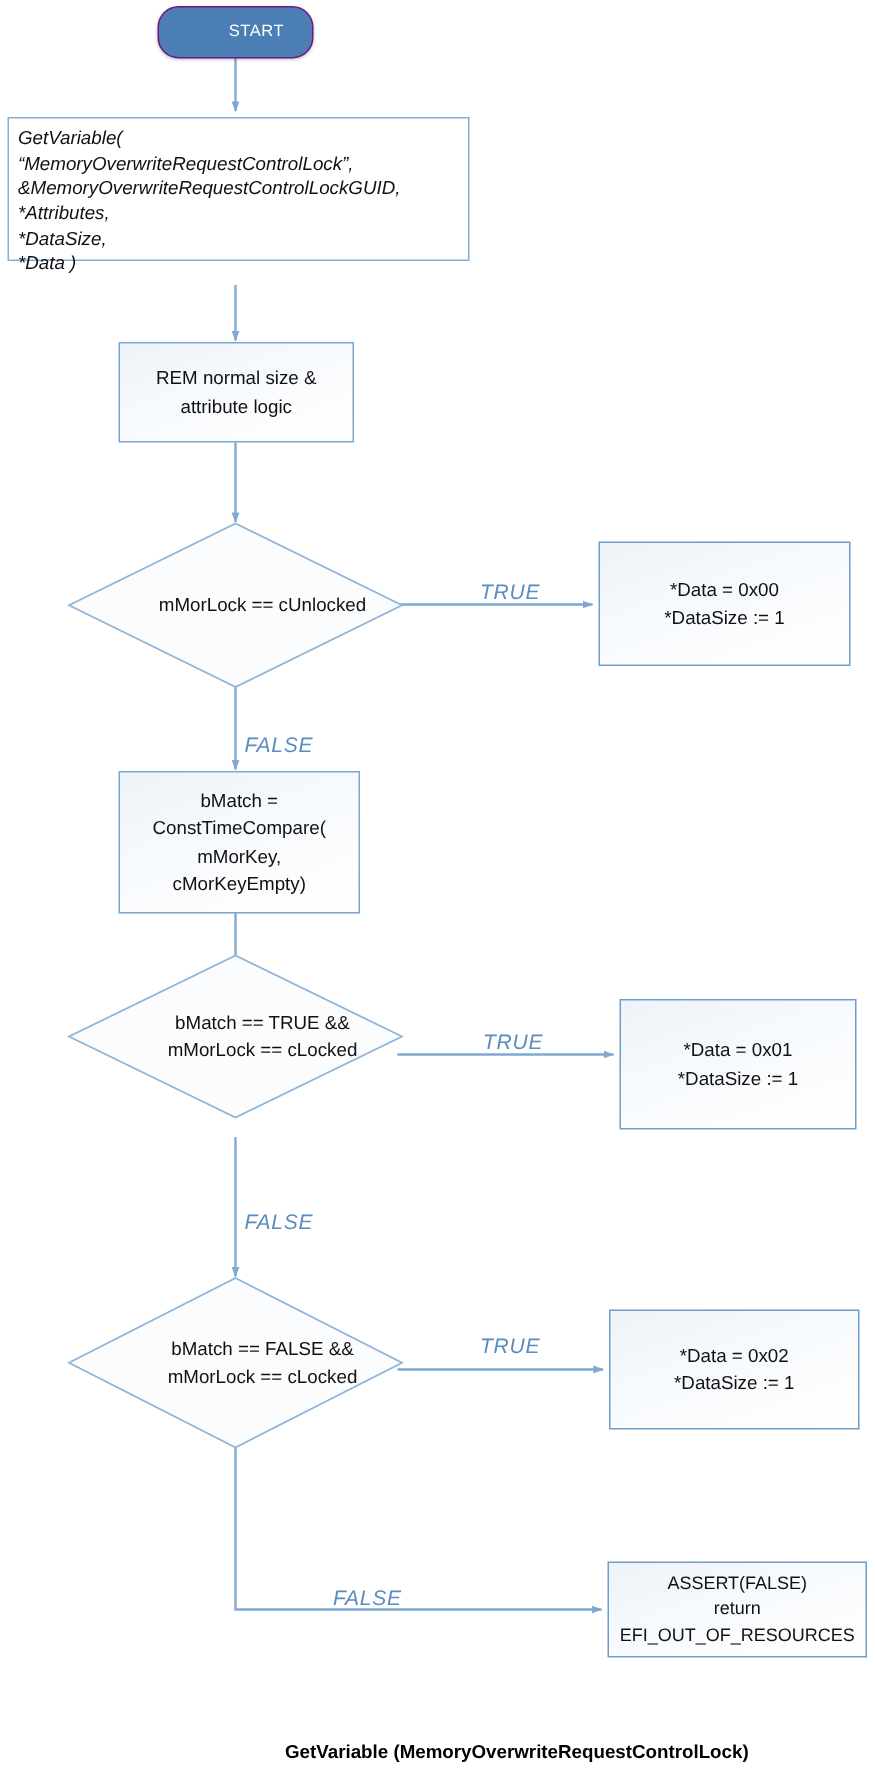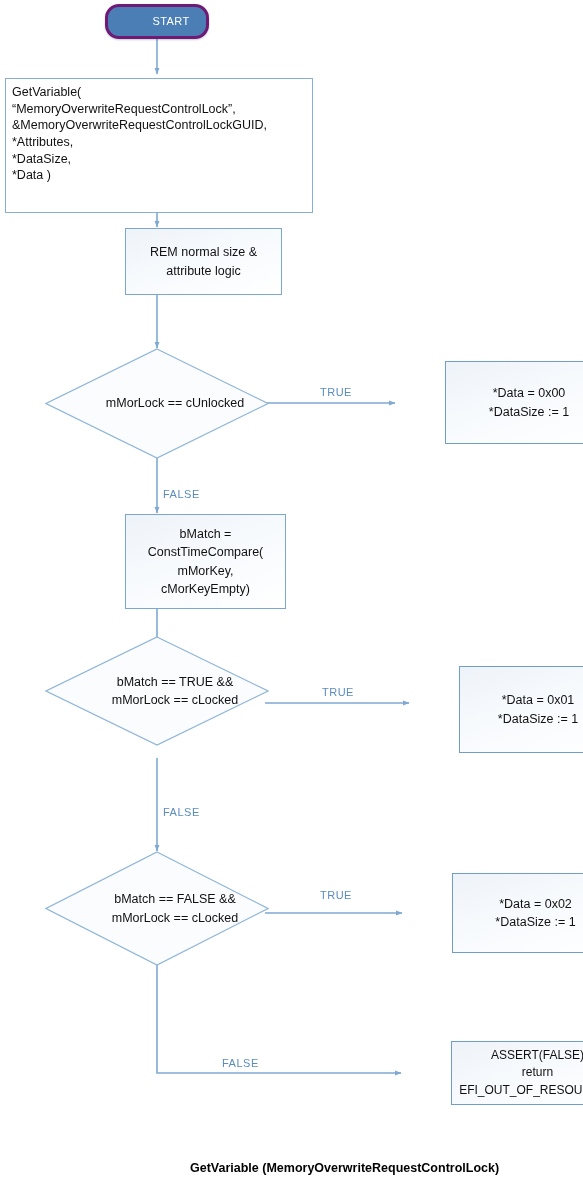--- a/index.html
+++ b/index.html
@@ -35,21 +35,21 @@
     justify-content: center;
     text-align: center;
     color: #111111;
     font-size: 12.5px;
     line-height: 1.45;
     white-space: pre-line;
   }
   
   .terminator {
     background: #4a7eb5;
-    border: 3px solid #701a75;
+    border: 1px solid #701a75;
     border-radius: 14px;
     color: #ffffff;
     font-size: 11px;
     letter-spacing: 0.4px;
     box-shadow: 0 1px 2px rgba(80,110,150,0.35);
     padding-left: 28px;
   }
   
   .process-plain {
     background: #ffffff;
@@ -58,21 +58,20 @@
     text-align: left;
     padding: 5px 6px;
     align-items: flex-start;
     font-size: 12.5px;
     line-height: 1.33;
   }
   
   .process {
     background: linear-gradient(160deg, #eef3f9 0%, #f7fafd 45%, #ffffff 100%);
     border: 1px solid #7ba7d0;
-    margin-left: 46px;
   }
   .process.thick {
     border: 1.3px solid #6f9ec9;
   }
   
   .decision {
     background: transparent;
     border: none;
   }
   .decision .dlabel {
@@ -87,23 +86,24 @@
   .decision svg.dshape {
     position: absolute;
     left: 0; top: 0;
     width: 100%;
     height: 100%;
     z-index: 1;
   }
   .edge-label {
     position: absolute;
     color: #5a8cc0;
-    font-size: 11px;
+    font-size: 14px;
     letter-spacing: 0.5px;
     white-space: nowrap;
+    font-style: italic;
   }
   .caption {
     position: absolute;
     font-weight: bold;
     font-size: 12.5px;
     color: #000000;
     white-space: nowrap;
     margin-left: 18px;
   }
 </style>
@@ -139,21 +139,21 @@
       <line x1="265" y1="913" x2="402" y2="913" marker-end="url(#arrow)"></line>
 
       <path d="M157,965 L157,1073 L401,1073" marker-end="url(#arrow)"></path>
     </g>
   </svg>
 
   <div class="node terminator" style="left:105px; top:4px; width:104px; height:35px;">
     <span>START</span>
   </div>
 
-  <div class="node process-plain" style="left:5px; top:78px; width:308px; height:135px;">
+  <div class="node process-plain" style="left:5px; top:78px; width:308px; height:96px;font-style:italic;">
     <span>GetVariable(
 “MemoryOverwriteRequestControlLock”,
 &amp;MemoryOverwriteRequestControlLockGUID,
 *Attributes,
 *DataSize,
 *Data )</span>
   </div>
 
   <div class="node process" style="left:79px; top:228px; width:157px; height:67px;">
     <span>REM normal size &amp;

